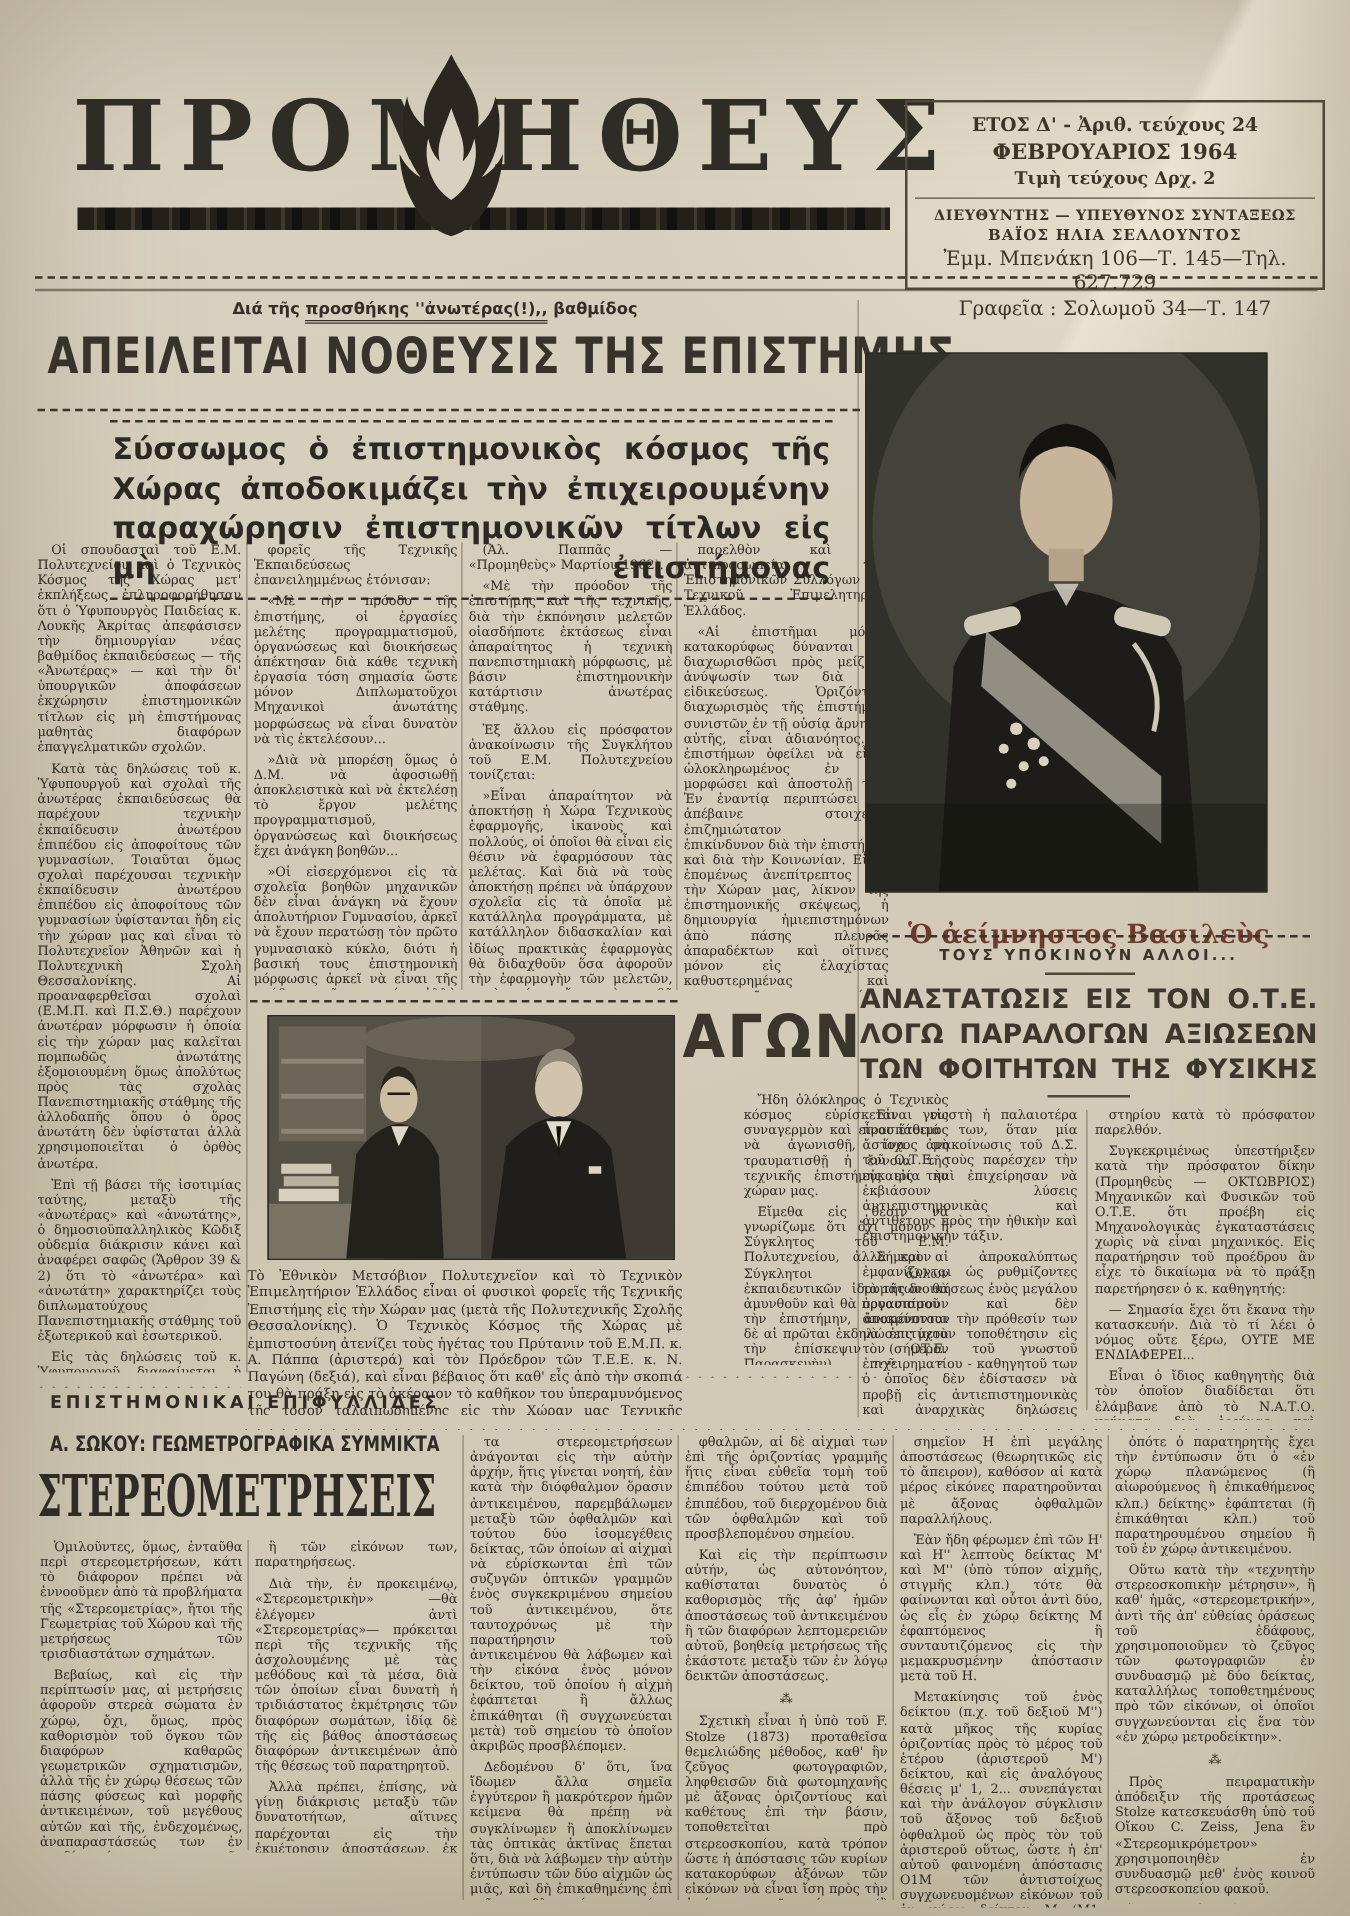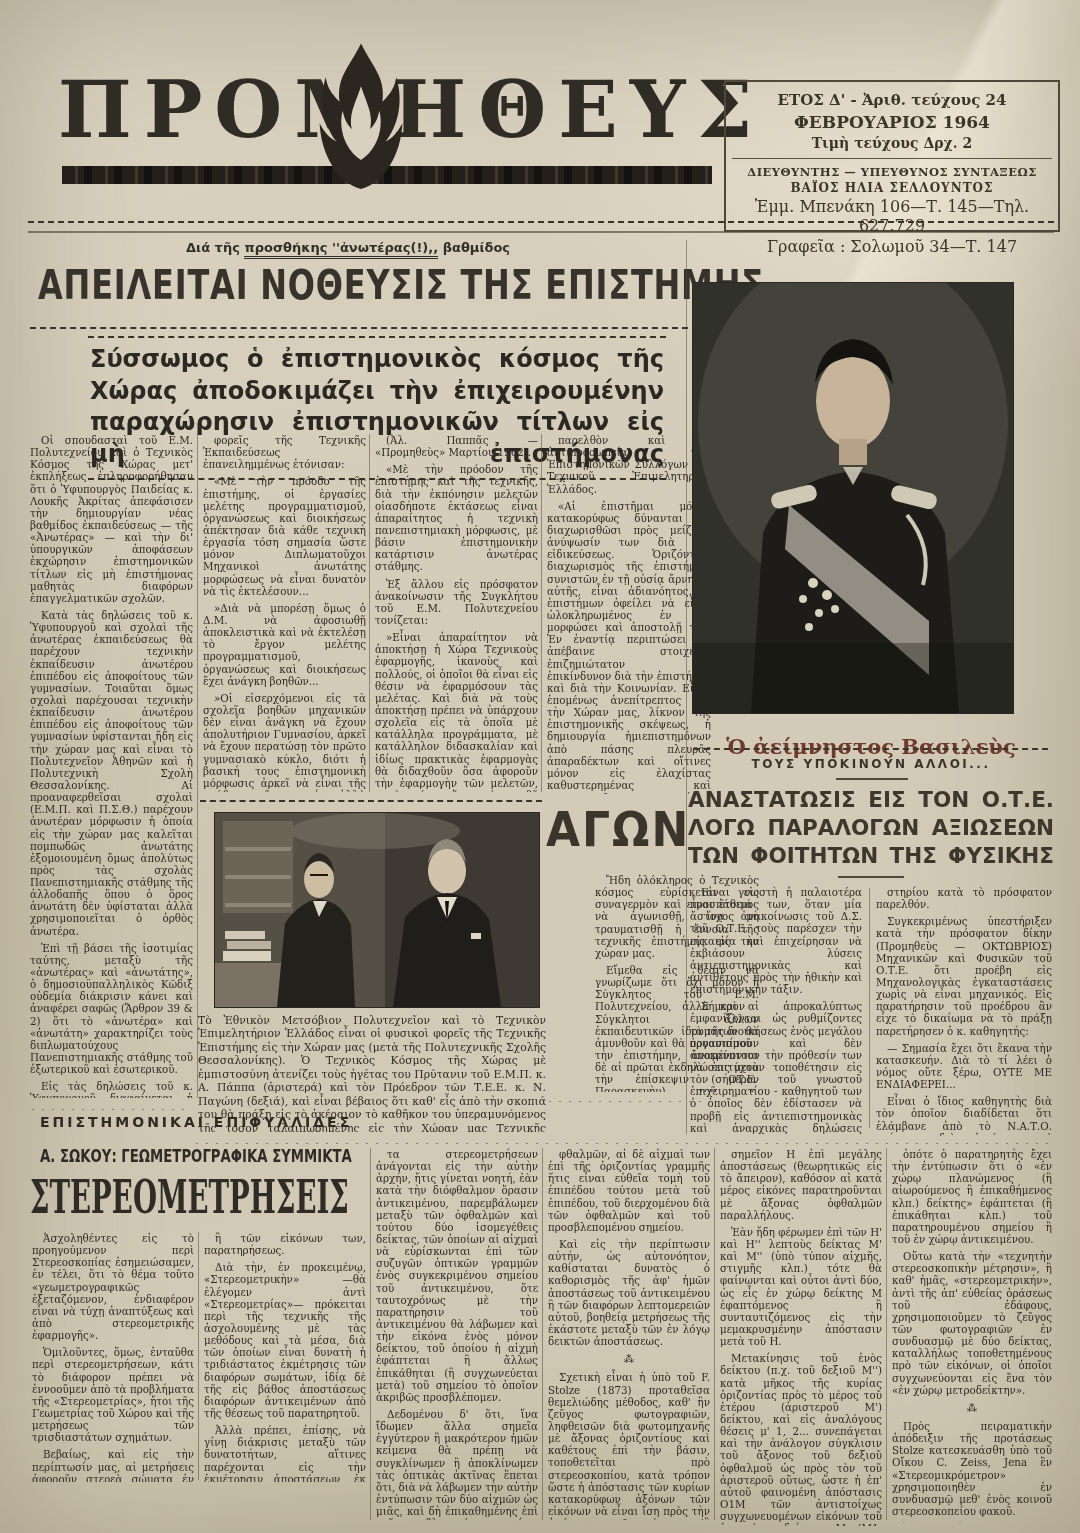--- a/index.html
+++ b/index.html
@@ -220,21 +220,20 @@
       </svg></div>
   <div class="zigzag" style="left:192px;top:1136px;width:860px;"><svg width="860" height="8">
         <polyline points="0,6.5 5,1.5 10,6.5 15,1.5 20,6.5 25,1.5 30,6.5 35,1.5 40,6.5 45,1.5 50,6.5 55,1.5 60,6.5 65,1.5 70,6.5 75,1.5 80,6.5 85,1.5 90,6.5 95,1.5 100,6.5 105,1.5 110,6.5 115,1.5 120,6.5 125,1.5 130,6.5 135,1.5 140,6.5 145,1.5 150,6.5 155,1.5 160,6.5 165,1.5 170,6.5 175,1.5 180,6.5 185,1.5 190,6.5 195,1.5 200,6.5 205,1.5 210,6.5 215,1.5 220,6.5 225,1.5 230,6.5 235,1.5 240,6.5 245,1.5 250,6.5 255,1.5 260,6.5 265,1.5 270,6.5 275,1.5 280,6.5 285,1.5 290,6.5 295,1.5 300,6.5 305,1.5 310,6.5 315,1.5 320,6.5 325,1.5 330,6.5 335,1.5 340,6.5 345,1.5 350,6.5 355,1.5 360,6.5 365,1.5 370,6.5 375,1.5 380,6.5 385,1.5 390,6.5 395,1.5 400,6.5 405,1.5 410,6.5 415,1.5 420,6.5 425,1.5 430,6.5 435,1.5 440,6.5 445,1.5 450,6.5 455,1.5 460,6.5 465,1.5 470,6.5 475,1.5 480,6.5 485,1.5 490,6.5 495,1.5 500,6.5 505,1.5 510,6.5 515,1.5 520,6.5 525,1.5 530,6.5 535,1.5 540,6.5 545,1.5 550,6.5 555,1.5 560,6.5 565,1.5 570,6.5 575,1.5 580,6.5 585,1.5 590,6.5 595,1.5 600,6.5 605,1.5 610,6.5 615,1.5 620,6.5 625,1.5 630,6.5 635,1.5 640,6.5 645,1.5 650,6.5 655,1.5 660,6.5 665,1.5 670,6.5 675,1.5 680,6.5 685,1.5 690,6.5 695,1.5 700,6.5 705,1.5 710,6.5 715,1.5 720,6.5 725,1.5 730,6.5 735,1.5 740,6.5 745,1.5 750,6.5 755,1.5 760,6.5 765,1.5 770,6.5 775,1.5 780,6.5 785,1.5 790,6.5 795,1.5 800,6.5 805,1.5 810,6.5 815,1.5 820,6.5 825,1.5 830,6.5 835,1.5 840,6.5 845,1.5 850,6.5 855,1.5 860,6.5 " fill="none" stroke="#2e2a23" stroke-width="2"></polyline>
       </svg></div>
 
   <div class="abs sans" id="f-sec">ΕΠΙΣΤΗΜΟΝΙΚΑΙ ΕΠΙΦΥΛΛΙΔΕΣ</div>
   <div class="abs sans" id="f-by">Α. ΣΩΚΟΥ: ΓΕΩΜΕΤΡΟΓΡΑΦΙΚΑ ΣΥΜΜΙΚΤΑ</div>
   <div class="abs" id="f-title">ΣΤΕΡΕΟΜΕΤΡΗΣΕΙΣ</div>
 
   <div class="abs bt" style="left:32px;top:1232px;width:162px;height:250px;">
-    <p>Ἀσχοληθέντες εἰς τὸ προηγούμενον περὶ Στερεοσκοπίας ἐσημειώσαμεν, ἐν τέλει, ὅτι τὸ θέμα τοῦτο «γεωμετρογραφικῶς ἐξεταζόμενον, ἐνδιαφέρον εἶναι νὰ τύχῃ ἀναπτύξεως καὶ ἀπὸ στερεομετρικῆς ἐφαρμογῆς».</p>
     <p>Ὁμιλοῦντες, ὅμως, ἐνταῦθα περὶ στερεομετρήσεων, κάτι τὸ διάφορον πρέπει νὰ ἐννοοῦμεν ἀπὸ τὰ προβλήματα τῆς «Στερεομετρίας», ἤτοι τῆς Γεωμετρίας τοῦ Χώρου καὶ τῆς μετρήσεως τῶν τρισδιαστάτων σχημάτων.</p>
     <p>Βεβαίως, καὶ εἰς τὴν περίπτωσίν μας, αἱ μετρήσεις ἀφοροῦν στερεὰ σώματα ἐν χώρῳ, ὄχι, ὅμως, πρὸς καθορισμὸν τοῦ ὄγκου τῶν διαφόρων καθαρῶς γεωμετρικῶν σχηματισμῶν, ἀλλὰ τῆς ἐν χώρῳ θέσεως τῶν πάσης φύσεως καὶ μορφῆς ἀντικειμένων, τοῦ μεγέθους αὐτῶν καὶ τῆς, ἐνδεχομένως, ἀναπαραστάσεώς των ἐν σχεδίῳ, μέσῳ στερεοσκοπικῆς τούτων</p>
   </div>
   <div class="abs bt" style="left:204px;top:1232px;width:162px;height:250px;">
     <p>ἢ τῶν εἰκόνων των, παρατηρήσεως.</p>
     <p>Διὰ τὴν, ἐν προκειμένῳ, «Στερεομετρικὴν» —θὰ ἐλέγομεν ἀντὶ «Στερεομετρίας»— πρόκειται περὶ τῆς τεχνικῆς τῆς ἀσχολουμένης μὲ τὰς μεθόδους καὶ τὰ μέσα, διὰ τῶν ὁποίων εἶναι δυνατὴ ἡ τριδιάστατος ἐκμέτρησις τῶν διαφόρων σωμάτων, ἰδίᾳ δὲ τῆς εἰς βάθος ἀποστάσεως διαφόρων ἀντικειμένων ἀπὸ τῆς θέσεως τοῦ παρατηρητοῦ.</p>
     <p>Ἀλλὰ πρέπει, ἐπίσης, νὰ γίνῃ διάκρισις μεταξὺ τῶν δυνατοτήτων, αἵτινες παρέχονται εἰς τὴν ἐκμέτρησιν ἀποστάσεων, ἐκ τοῦ φυσικοῦ καὶ ἐκείνων, αἵτινες ἀφοροῦν εἰς τὴν τριδιάστατον, ὡς προελέχθη, ἐκμέτρησιν καὶ ἥτις ἐπιτυγχάνεται βοηθείᾳ στερεοσκοπικῆς παρατηρήσεως ζεύγους στερεοεικόνων, συνήθως, φωτογραφικῶν.</p>
 
   </div>
   <div class="abs bt" style="left:376px;top:1148px;width:162px;height:372px;">

